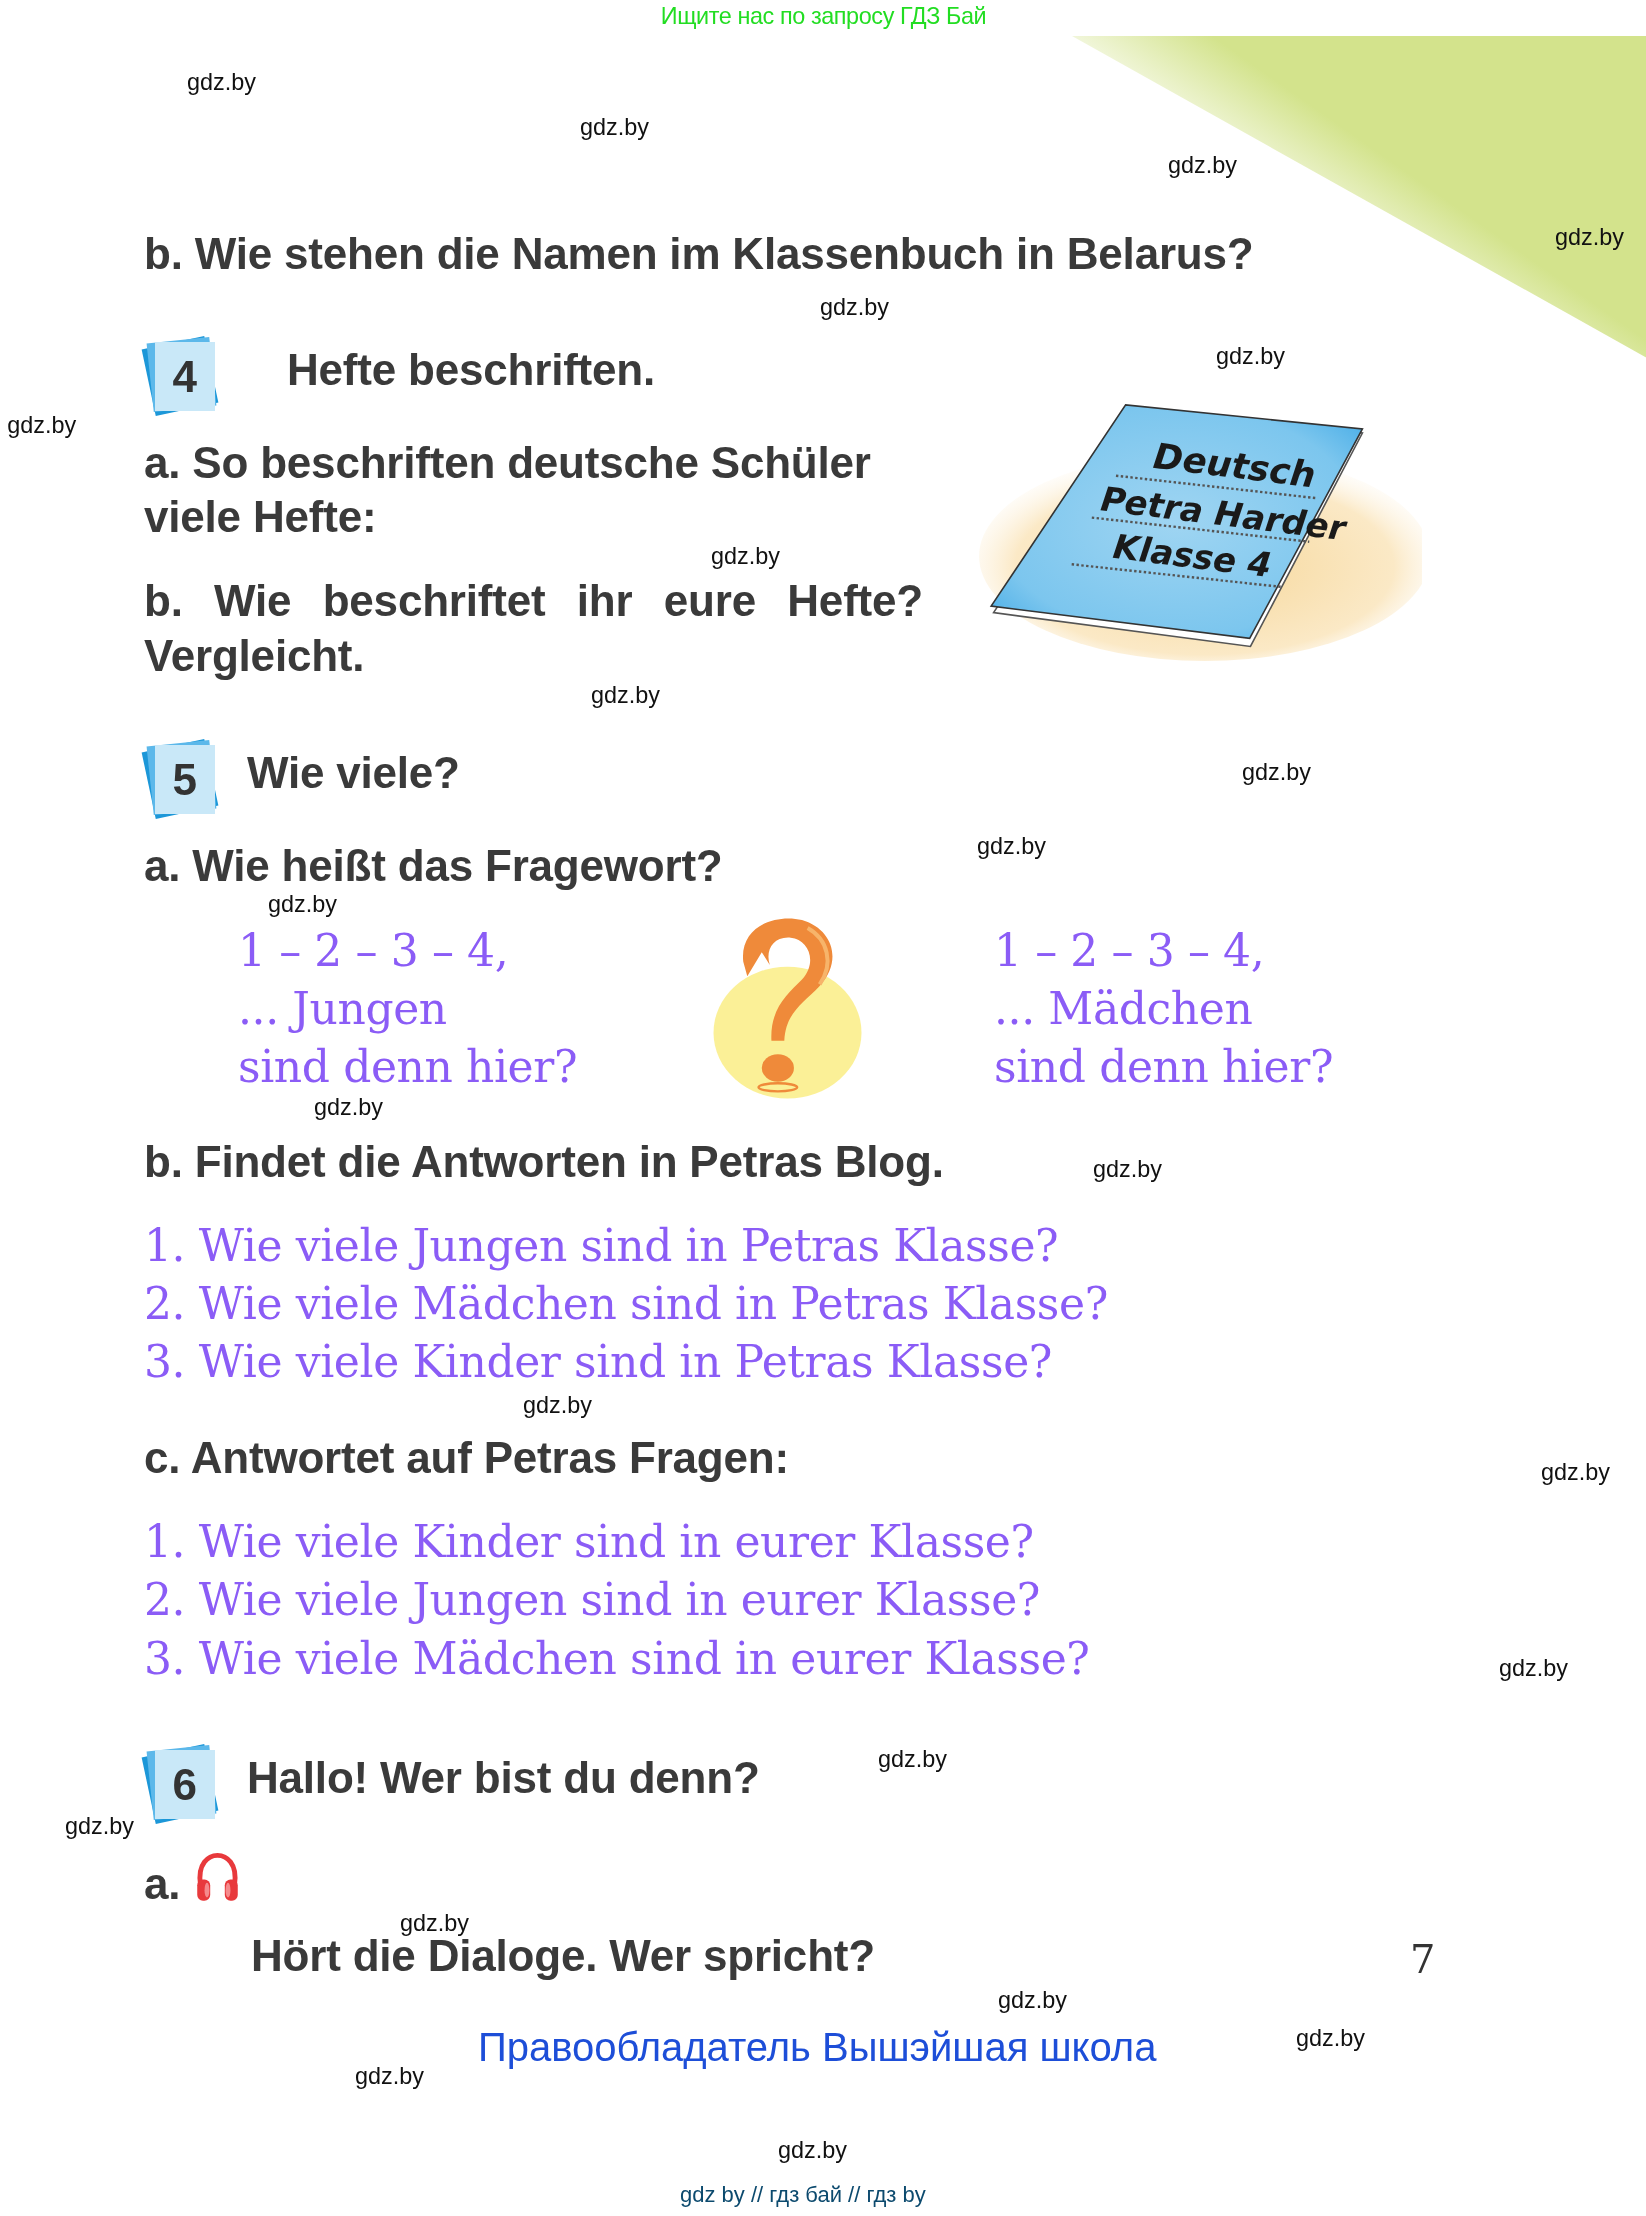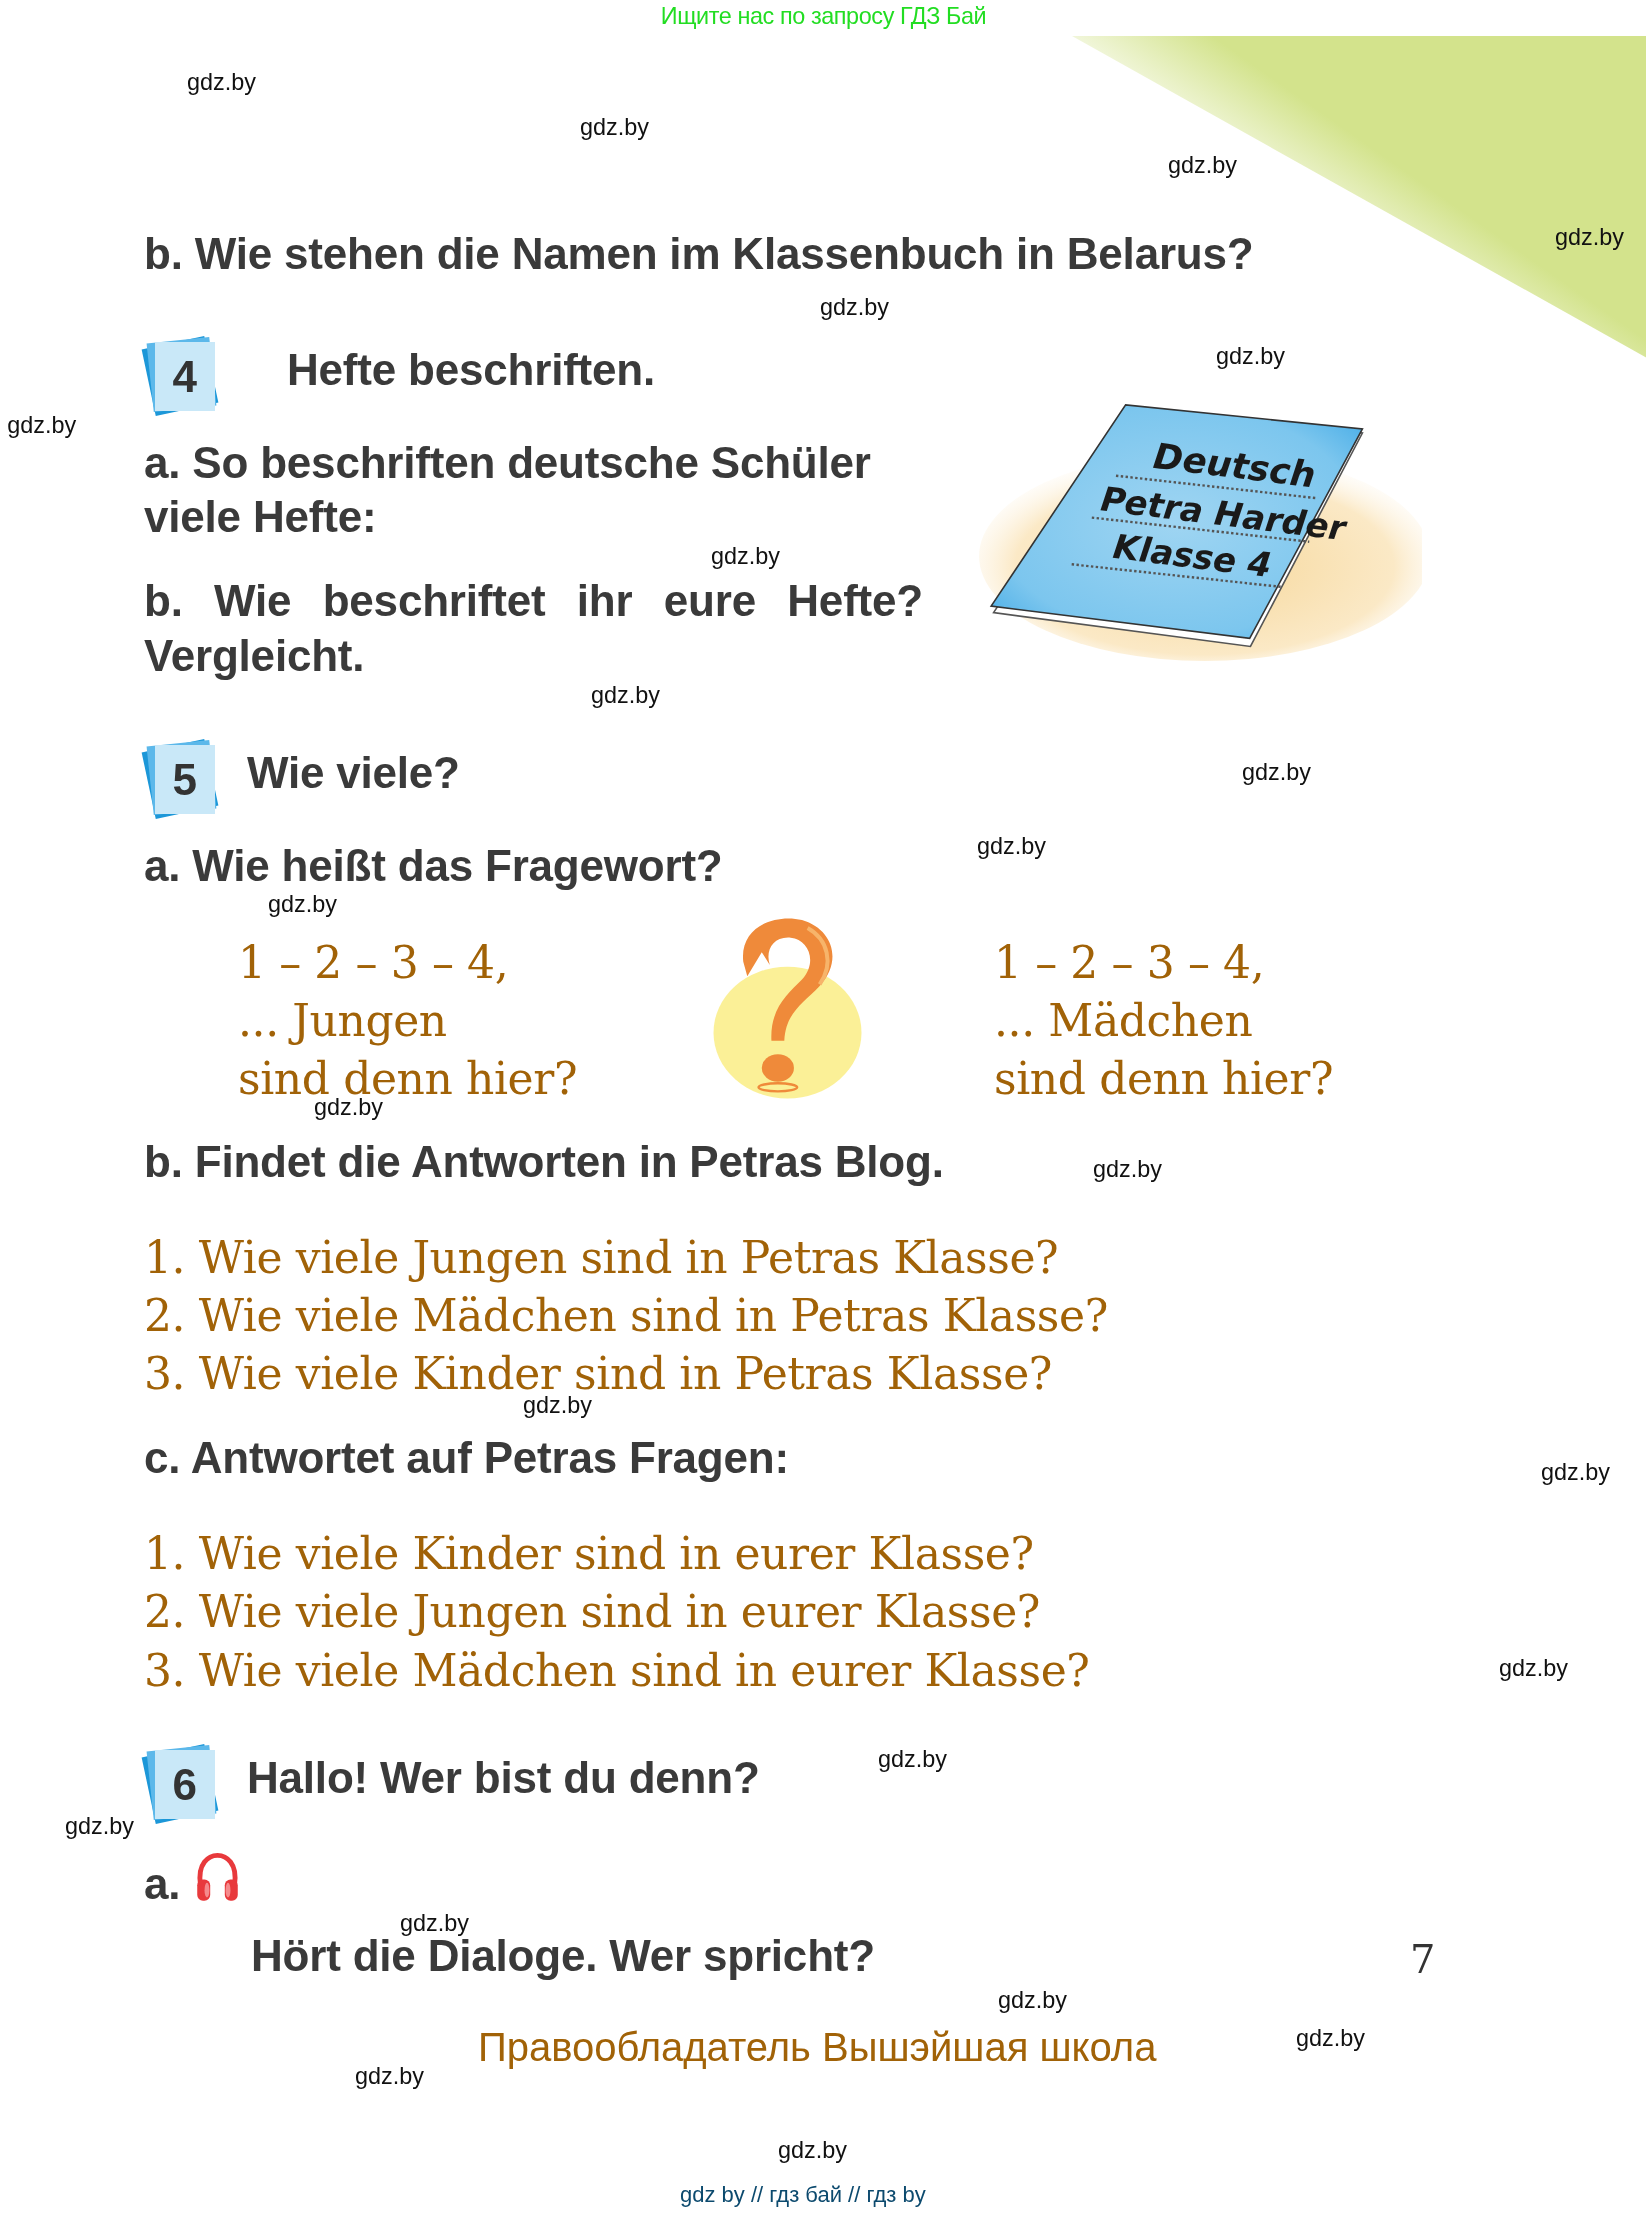--- a/index.html
+++ b/index.html
@@ -12,29 +12,29 @@
     position:absolute; left:1072px; top:36px; width:575px; height:322px;
     background: linear-gradient(215deg, #d3e38c 0%, #d3e38c 42%, rgba(211,227,140,0) 62%);
     clip-path: polygon(0 0, 100% 0, 100% 100%);
   }
   .top-banner {
     position:absolute; top:3.2px; left:0; width:1647px; text-align:center;
     font-size:23.4px; color:#22dd22; letter-spacing:-0.4px;
   }
   .wm { position:absolute; font-size:23.4px; color:#111; font-family:"Liberation Sans", sans-serif; }
   .task { position:absolute; font-weight:bold; font-size:44px; color:#3a3a3a; white-space:nowrap; letter-spacing:-0.2px; }
-  .serif { position:absolute; font-family:"DejaVu Serif", "Liberation Serif", serif; font-size:44px; color:#a16207; white-space:nowrap; letter-spacing:-0.4px;margin-top:12px; }
+  .serif { position:absolute; font-family:"DejaVu Serif", "Liberation Serif", serif; font-size:44px; color:#8b5cf6; white-space:nowrap; letter-spacing:-0.4px; }
   .badge { position:absolute; width:69px; height:77px; }
   .badge .back1 { position:absolute; left:3.2px; top:8px; width:64px; height:68px; background:#1c97d8; transform:rotate(-12deg); }
   .badge .back2 { position:absolute; left:4.8px; top:6.4px; width:63px; height:69px; background:#5cb8ea; transform:rotate(-6deg); }
   .badge .front { position:absolute; left:9.7px; top:8px; width:60px; height:69px; background:#c9e8f8; }
   .badge .num { position:absolute; left:9.7px; top:8px; width:60px; height:69px; line-height:69px; text-align:center; font-weight:bold; font-size:44px; color:#333; }
   .just { text-align:justify; text-align-last:justify; }
   .page-num { position:absolute; font-family:"DejaVu Serif", serif; font-size:40px; color:#333; }
-  .copyright { position:absolute; font-size:40px; color:#a16207; white-space:nowrap; }
+  .copyright { position:absolute; font-size:40px; color:#1d4ed8; white-space:nowrap; }
   .bottom-links { position:absolute; font-size:22px; color:#0c4a6e; white-space:nowrap; }
 </style>
 </head>
 <body>
 
 <div class="green-corner"></div>
 
 <div class="top-banner">Ищите нас по запросу ГДЗ Бай</div>
 
 <div class="wm" style="left:187px;top:69px;">gdz.by</div>

